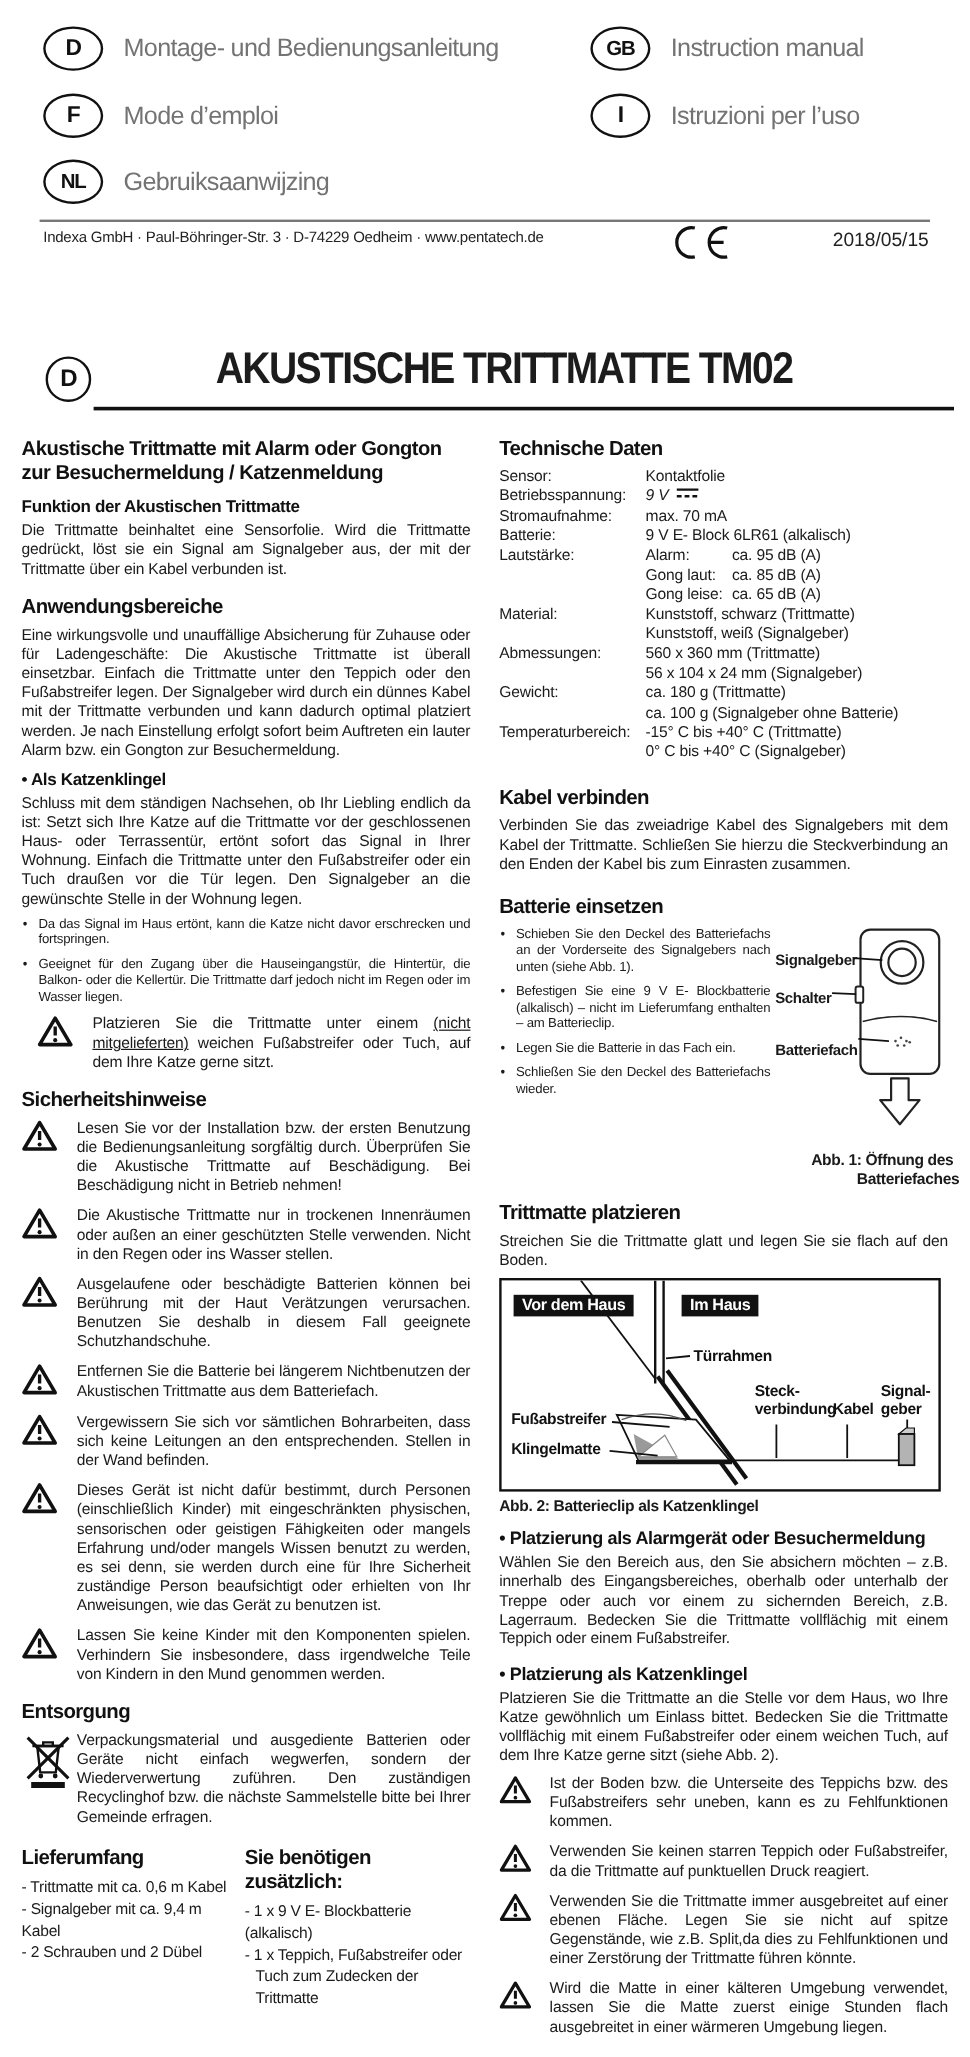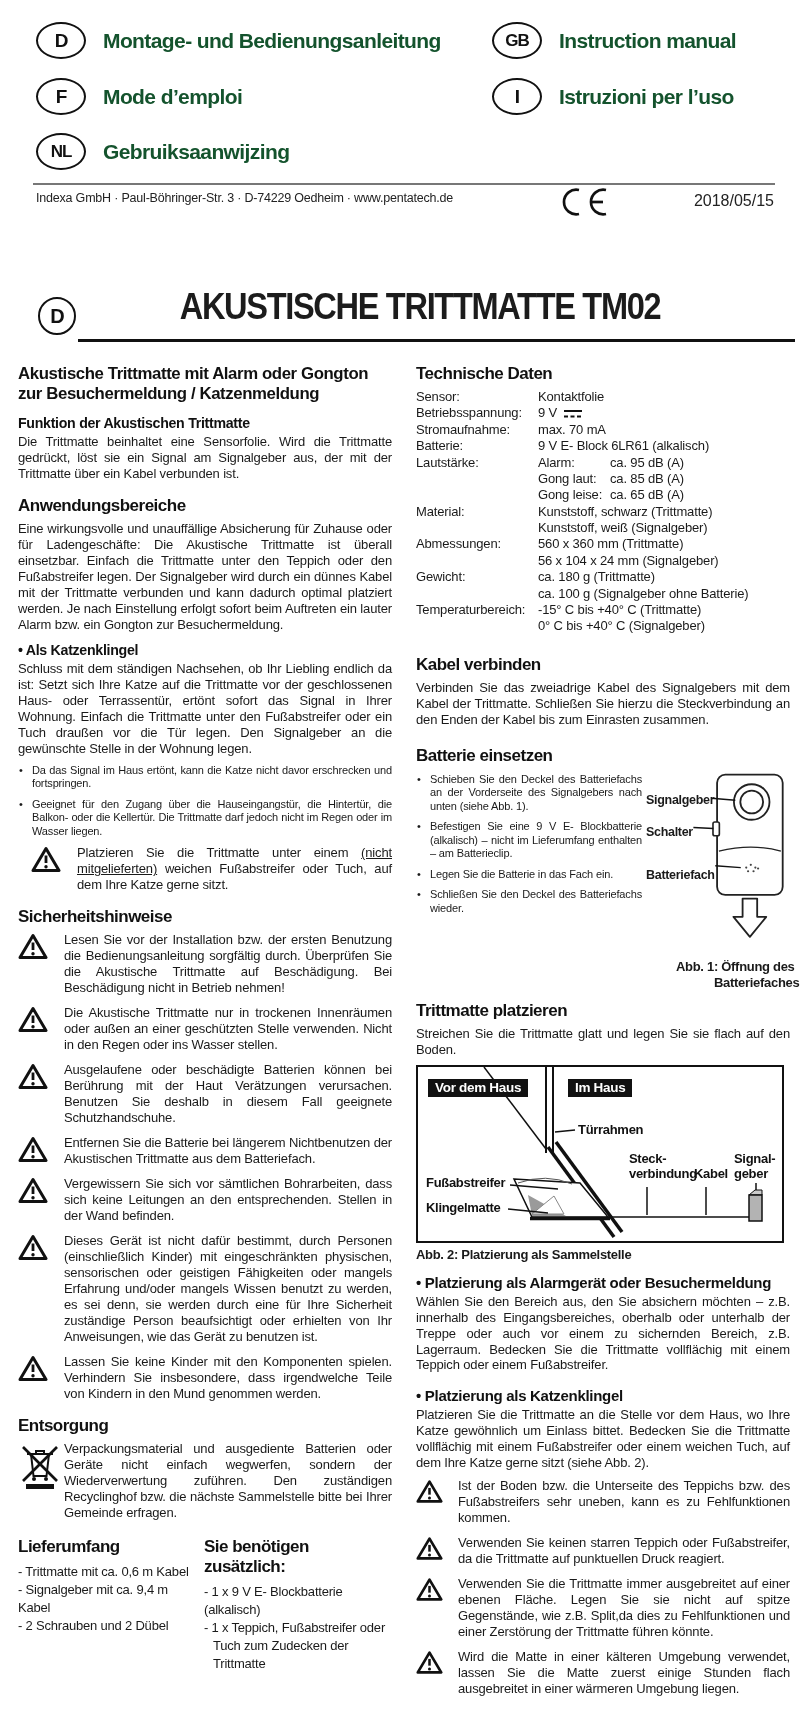--- a/index.html
+++ b/index.html
@@ -3,21 +3,21 @@
 <meta charset="utf-8">
 <style>
   html,body{margin:0;padding:0;background:#fff;}
   .page{position:relative;width:808px;height:1714px;background:#fff;overflow:hidden;
         font-family:"Liberation Sans",sans-serif;color:#1a1a1a;}
   
   .lang-row{position:absolute;display:flex;align-items:center;gap:17px;}
   .badge{display:inline-flex;align-items:center;justify-content:center;
          width:46px;height:33px;border:2.6px solid #111;border-radius:50%;
          font-weight:700;font-size:19px;letter-spacing:-1px;color:#111;flex:0 0 auto;}
-  .lang-label{font-size:21px;font-weight:700;letter-spacing:-0.6px;color:#14532d;white-space:nowrap;}
+  .lang-label{font-size:21px;font-weight:400;letter-spacing:-0.6px;color:#737373;white-space:nowrap;}
   .head-rule{position:absolute;left:33px;right:33px;top:183px;height:2px;background:#777;}
   .publine{position:absolute;left:36px;top:191px;font-size:12.5px;letter-spacing:-0.2px;color:#222;}
   .ce{position:absolute;left:556px;top:186px;}
   .pubdate{position:absolute;right:34px;top:192px;font-size:16px;color:#222;}
   
   .edition{position:absolute;left:38px;top:297px;width:34px;height:34px;border-width:2.2px;font-size:20px;}
   .doc-title{position:absolute;left:72px;right:40px;top:286px;text-align:center;
              font-size:37px;font-weight:700;letter-spacing:-1.5px;color:#1c1c1c;
              transform:scaleX(0.88);transform-origin:center;white-space:nowrap;}
   .title-rule{position:absolute;left:78px;right:13px;top:339px;height:2.5px;background:#111;}
@@ -44,21 +44,21 @@
   
   .supply-grid{display:grid;grid-template-columns:176px 1fr;column-gap:10px;margin-top:4px;}
   .supply-grid h2{margin:8px 0 6px;}
   .plainlist div{font-size:13px;line-height:1.38;letter-spacing:-0.2px;}
   .plainlist .indent{padding-left:9px;}
   
   .spec-row{display:flex;font-size:13px;line-height:1.26;letter-spacing:-0.15px;}
   .spec-label{flex:0 0 122px;}
   .spec-val{flex:1;}
   .spec-val .pair .k{display:inline-block;width:72px;}
-  .dcwrap{display:inline-flex;align-items:center;gap:6px;}
+  .dcwrap{display:inline-flex;gap:6px;font-style:italic;}
   
   .bat-flex{display:flex;gap:4px;}
   .bat-bullets{flex:0 0 212px;}
   .bat-bullets li{margin-bottom:9px;}
   .abb1{flex:1;position:relative;height:224px;}
   .abb1 .dlabel{position:absolute;font-size:12.5px;font-weight:700;letter-spacing:-0.3px;white-space:nowrap;}
   .abb1 .cap{position:absolute;font-size:13px;font-weight:700;letter-spacing:-0.3px;white-space:nowrap;}
   
   .abb2{position:relative;width:364px;height:174px;border:2px solid #111;margin:6px 0 4px;}
   .abs-fill{position:absolute;inset:0;}
@@ -353,21 +353,21 @@
         <span class="chip" style="left:150px;top:12px">Im Haus</span>
         <span class="flabel" style="left:160px;top:55px">Türrahmen</span>
         <span class="flabel" style="left:211px;top:84px">Steck-</span>
         <span class="flabel" style="left:211px;top:99px">verbindung</span>
         <span class="flabel" style="left:276px;top:99px">Kabel</span>
         <span class="flabel" style="left:316px;top:84px">Signal-</span>
         <span class="flabel" style="left:316px;top:99px">geber</span>
         <span class="flabel" style="left:8px;top:108px">Fußabstreifer</span>
         <span class="flabel" style="left:8px;top:133px">Klingelmatte</span>
       </div>
-      <div class="figcap">Abb. 2: Platzierung als Sammelstelle</div>
+      <div class="figcap">Abb. 2: Batterieclip als Katzenklingel</div>
 
       <h3 class="sub" style="font-size:15px;margin-top:12px">• Platzierung als Alarmgerät oder Besuchermeldung</h3>
       <p class="body">Wählen Sie den Bereich aus, den Sie absichern möchten – z.B. innerhalb des Eingangsbereiches, oberhalb oder unterhalb der Treppe oder auch vor einem zu sichernden Bereich, z.B. Lagerraum. Bedecken Sie die Trittmatte vollflächig mit einem Teppich oder einem Fußabstreifer.</p>
 
       <h3 class="sub" style="font-size:15px;margin-top:14px">• Platzierung als Katzenklingel</h3>
       <p class="body">Platzieren Sie die Trittmatte an die Stelle vor dem Haus, wo Ihre Katze gewöhnlich um Einlass bittet. Bedecken Sie die Trittmatte vollflächig mit einem Fußabstreifer oder einem weichen Tuch, auf dem Ihre Katze gerne sitzt (siehe Abb. 2).</p>
 
       <div class="warn-row">
         <span class="wicon" style="flex-basis:29px"><svg width="27" height="25" viewBox="0 0 30 27">
               <use href="#warn-tri"></use>

